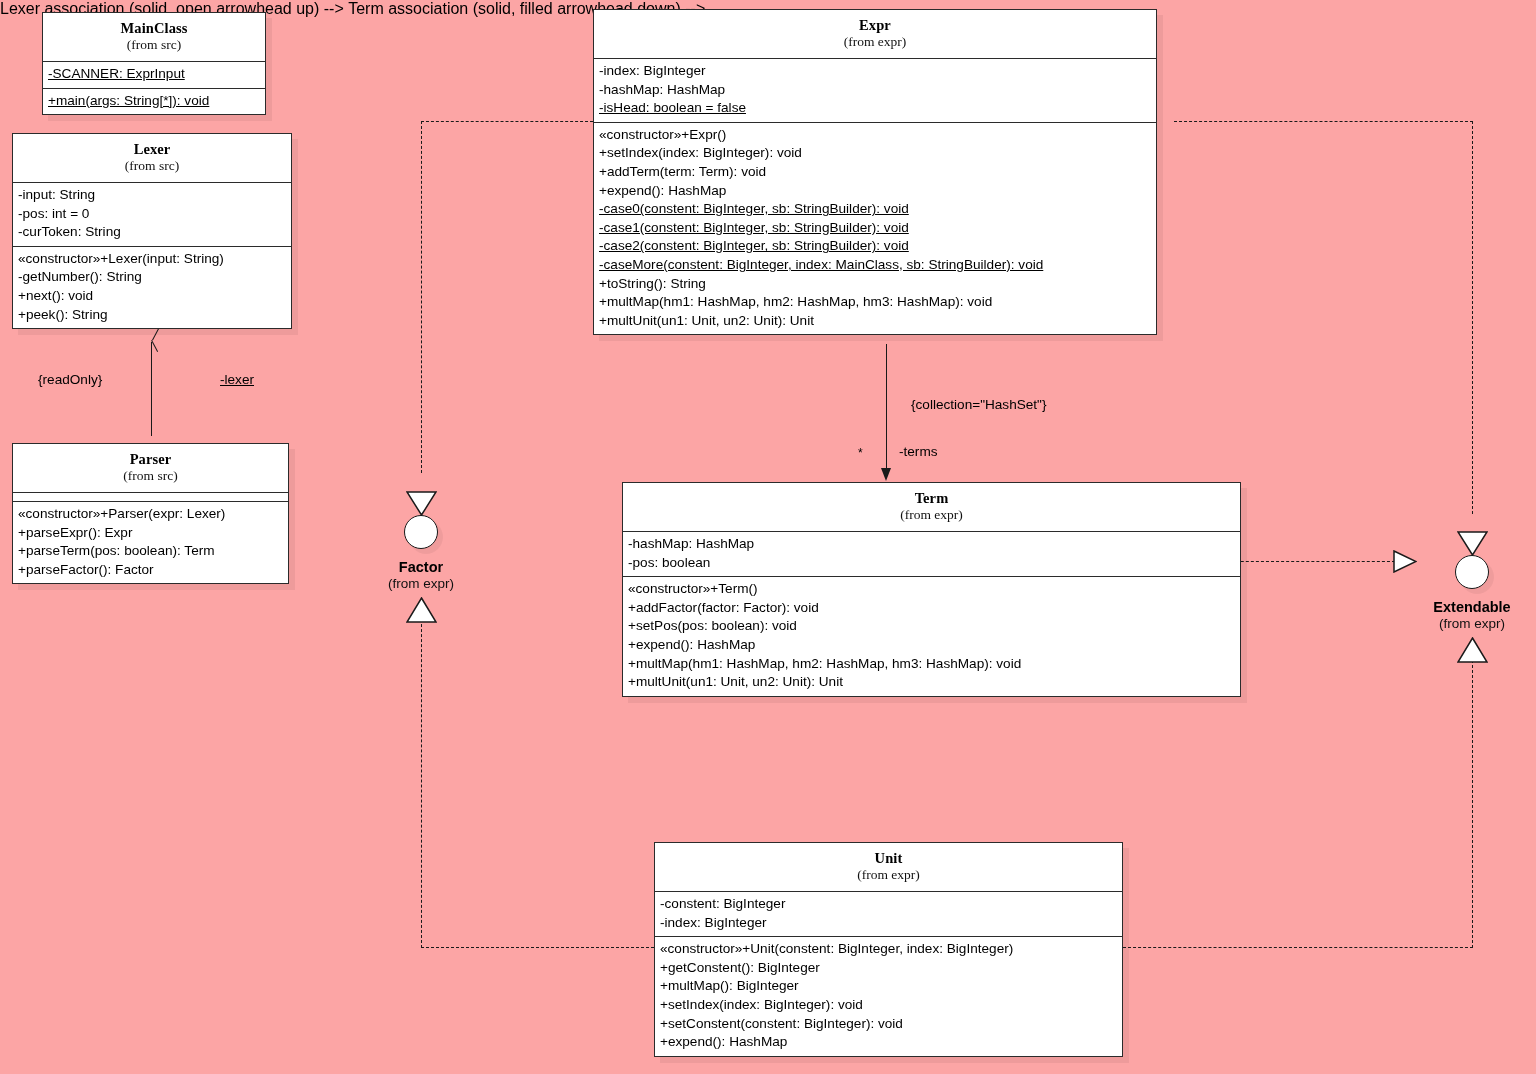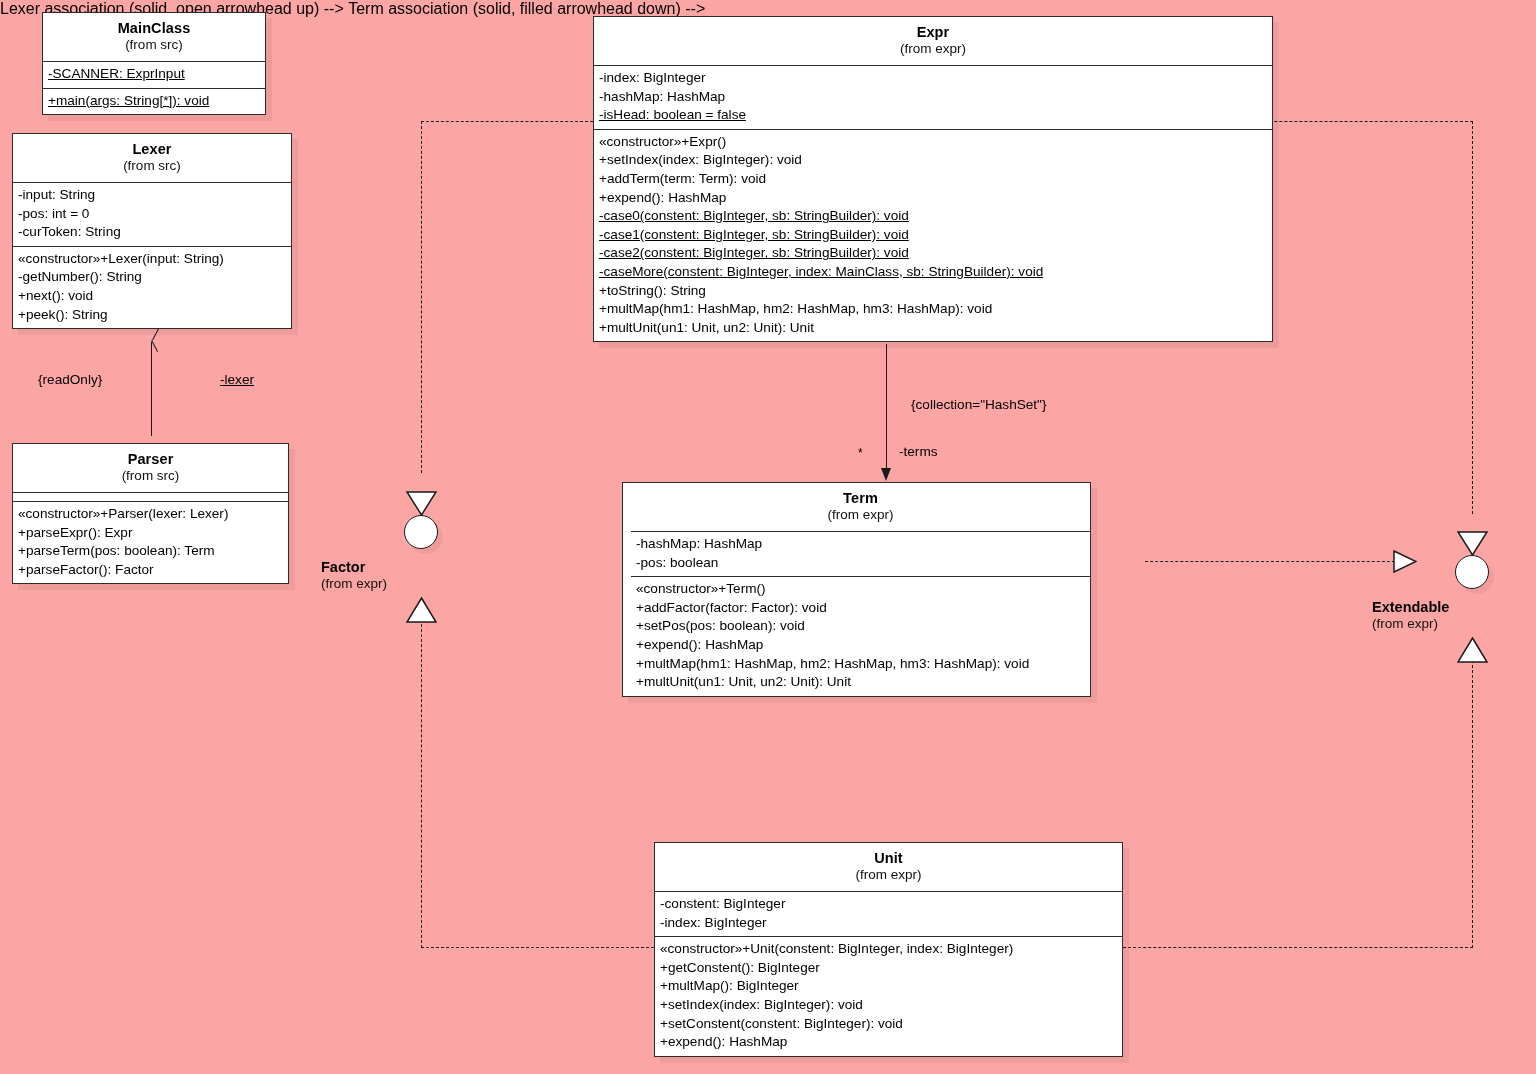--- a/index.html
+++ b/index.html
@@ -25,20 +25,21 @@
     border: 1px solid #2b2b2b;
     box-shadow: 6px 6px 0 0 rgba(0,0,0,0.055);
     box-sizing: border-box;
     z-index: 5;
   }
   .uml-header {
     text-align: center;
     padding: 6px 6px 7px 6px;
     border-bottom: 1px solid #2b2b2b;
     line-height: 1.25;
+    font-family: Liberation Serif, serif;
   }
   .uml-name {
     font-weight: bold;
     font-size: 14.5px;
     color: #000000;
     letter-spacing: 0.1px;
   }
   .uml-pkg {
     font-size: 13.5px;
     color: #111111;
@@ -121,21 +122,21 @@
     width: 34px; height: 34px;
     border: 1.6px solid #1a1a1a;
     border-radius: 50%;
     background: #ffffff;
     box-shadow: 5px 5px 0 0 rgba(0,0,0,0.05);
     box-sizing: border-box;
   }
   .lolli-label {
     position: absolute;
     white-space: nowrap;
-    text-align: left;
+    text-align: center;
     line-height: 1.25;
   }
   .lolli-name {
     font-weight: bold;
     font-size: 14.5px;
     color: #000000;
   }
   .lolli-pkg {
     font-size: 13.5px;
     color: #111111;
@@ -277,29 +278,29 @@
   </div>
 
   
   <div class="uml-class" style="left:12px; top:443px; width:277px;">
     <div class="uml-header">
       <div class="uml-name">Parser</div>
       <div class="uml-pkg">(from src)</div>
     </div>
     <div class="uml-compartment empty"></div>
     <div class="uml-compartment">
-      <div class="uml-line">«constructor»+Parser(lexer: Lexer)</div>
+      <div class="uml-line">«constructor»+Parser(expr: Lexer)</div>
       <div class="uml-line">+parseExpr(): Expr</div>
       <div class="uml-line">+parseTerm(pos: boolean): Term</div>
       <div class="uml-line">+parseFactor(): Factor</div>
     </div>
   </div>
 
   
-  <div class="uml-class" style="left:593px; top:16px; width:680px;">
+  <div class="uml-class" style="left:593px; top:9px; width:564px;">
     <div class="uml-header">
       <div class="uml-name">Expr</div>
       <div class="uml-pkg">(from expr)</div>
     </div>
     <div class="uml-compartment">
       <div class="uml-line">-index: BigInteger</div>
       <div class="uml-line">-hashMap: HashMap</div>
       <div class="uml-line static">-isHead: boolean = false</div>
     </div>
     <div class="uml-compartment">
@@ -311,21 +312,21 @@
       <div class="uml-line static">-case1(constent: BigInteger, sb: StringBuilder): void</div>
       <div class="uml-line static">-case2(constent: BigInteger, sb: StringBuilder): void</div>
       <div class="uml-line static">-caseMore(constent: BigInteger, index: MainClass, sb: StringBuilder): void</div>
       <div class="uml-line">+toString(): String</div>
       <div class="uml-line">+multMap(hm1: HashMap, hm2: HashMap, hm3: HashMap): void</div>
       <div class="uml-line">+multUnit(un1: Unit, un2: Unit): Unit</div>
     </div>
   </div>
 
   
-  <div class="uml-class" style="left:622px; top:482px; width:469px;padding-left:8px;">
+  <div class="uml-class" style="left:622px; top:482px; width:619px;">
     <div class="uml-header">
       <div class="uml-name">Term</div>
       <div class="uml-pkg">(from expr)</div>
     </div>
     <div class="uml-compartment">
       <div class="uml-line">-hashMap: HashMap</div>
       <div class="uml-line">-pos: boolean</div>
     </div>
     <div class="uml-compartment">
       <div class="uml-line">«constructor»+Term()</div>

